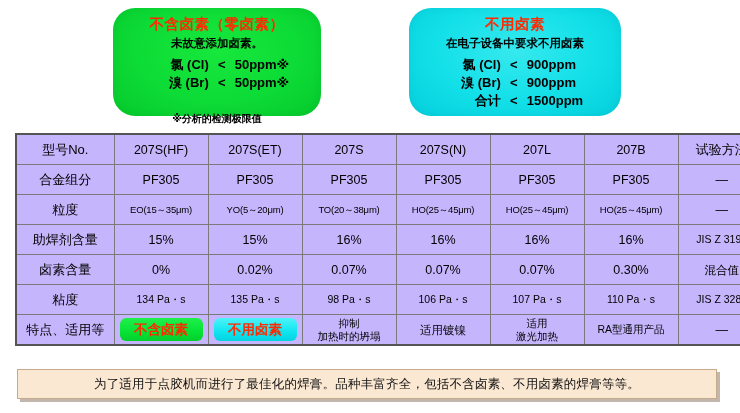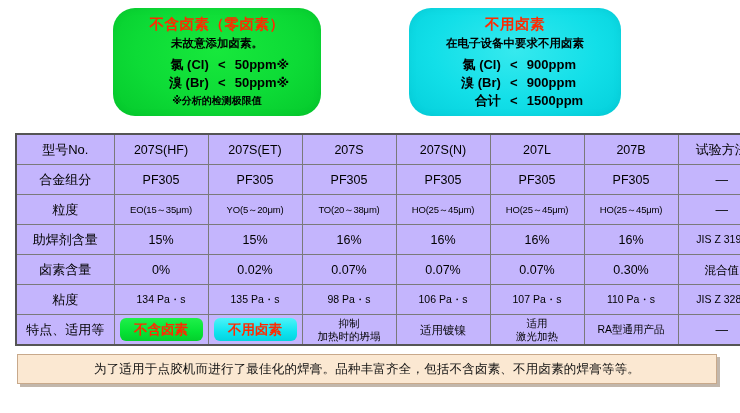--- a/index.html
+++ b/index.html
@@ -57,21 +57,21 @@
     white-space:nowrap;
   }
   .callout .rw .nm{width:64px;text-align:right;}
   .callout .rw .op{width:26px;text-align:center;}
   .callout .rw .vl{text-align:left;}
   .callout.cyan .rw .nm{width:54px;}
   .callout .note{
     font-size:10px;
     line-height:16px;
     font-weight:bold;
-    margin-top:1px;
+    margin-top:19px;
   }
 
   
   .tbl-wrap{position:absolute;left:15px;top:133px;width:710px;}
   table.spec{
     border-collapse:collapse;
     width:710px;
     table-layout:fixed;
     border:2px solid #555;
   }
@@ -102,21 +102,21 @@
     font-size:13.5px;
     line-height:23px;
     height:23px;
   }
   .badge.green{background:linear-gradient(180deg,#1ff04a 0%,#06e235 60%,#03cf2c 100%);}
   .badge.cyan{background:linear-gradient(180deg,#4df3f8 0%,#0fe4ef 60%,#03d3e0 100%);}
 
   
   .caption{
     position:absolute;
-    left:17px;top:354px;
+    left:17px;top:369px;
     width:700px;height:30px;
     box-sizing:border-box;
     background:#fbe8d2;
     border:1px solid #c8a98b;
     box-shadow:3px 3px 0 rgba(120,95,70,.45);
     display:flex;align-items:center;justify-content:center;
     font-size:12.5px;
     color:#111;
     letter-spacing:.2px;
   }

